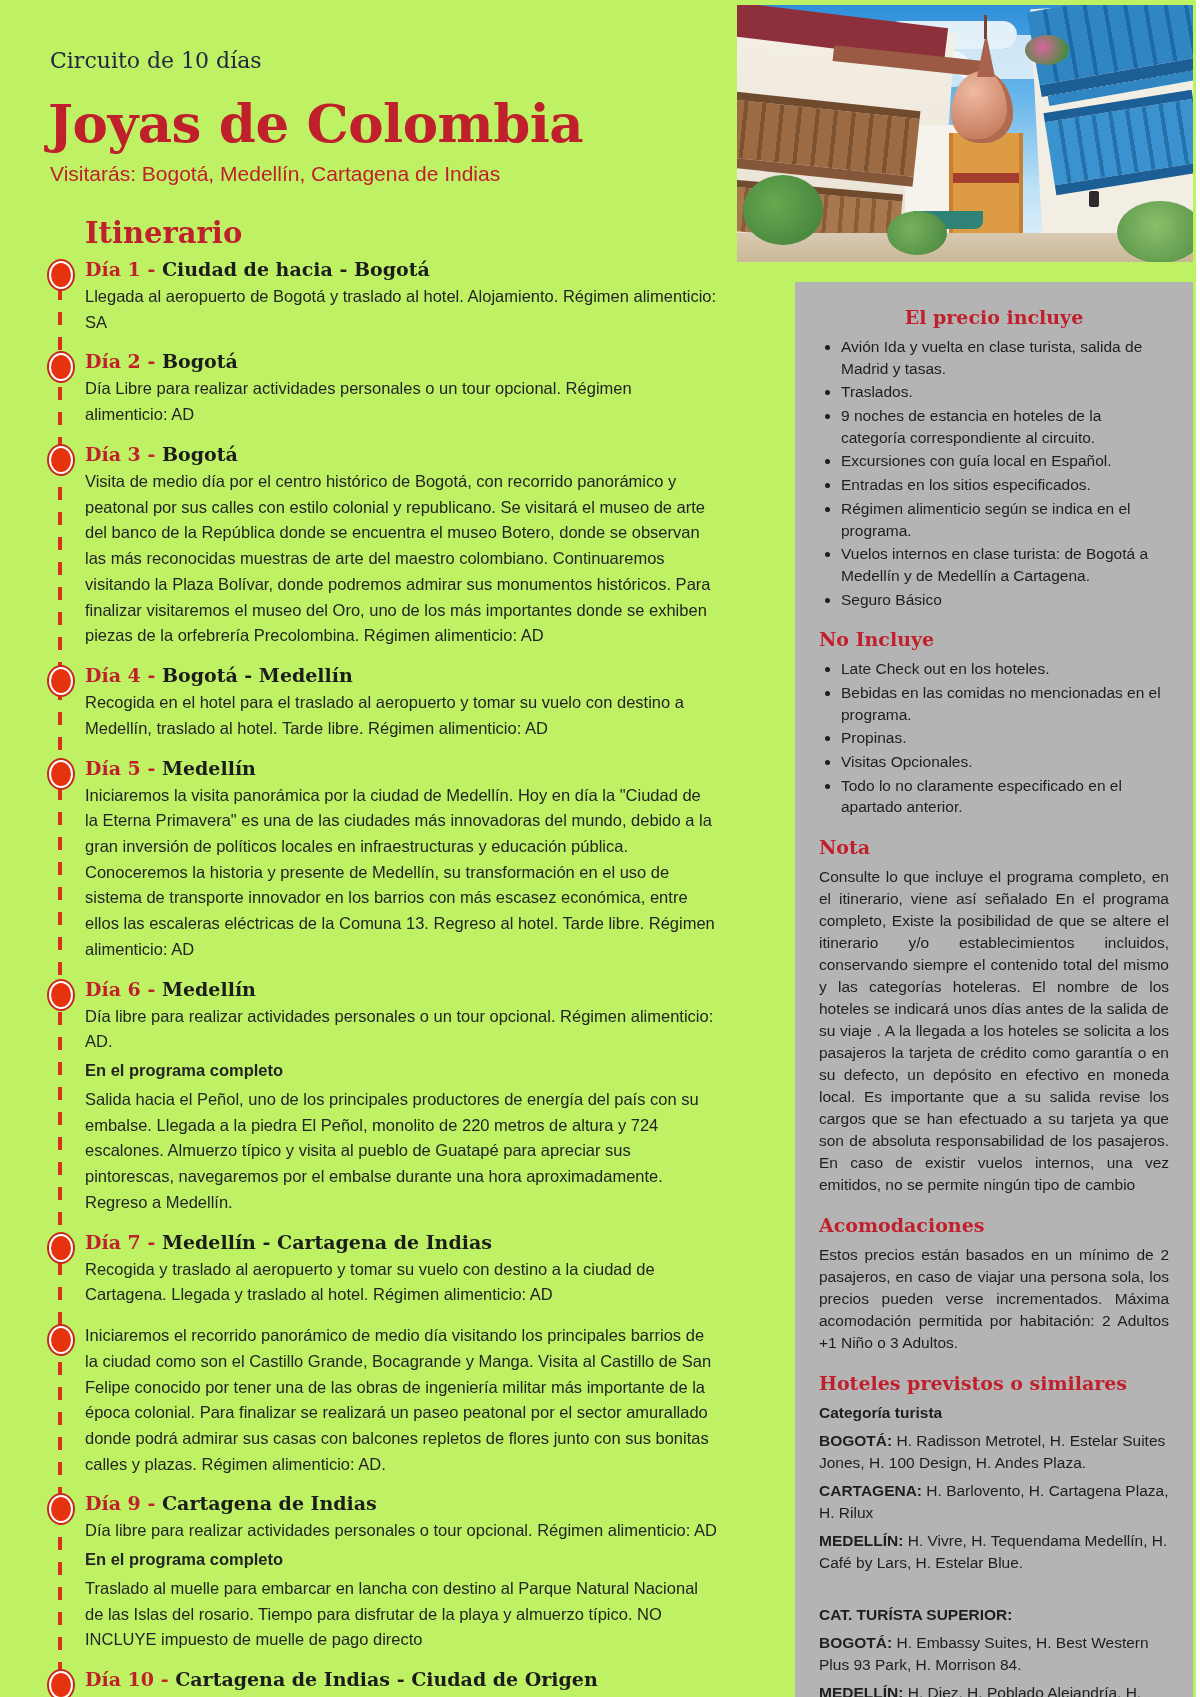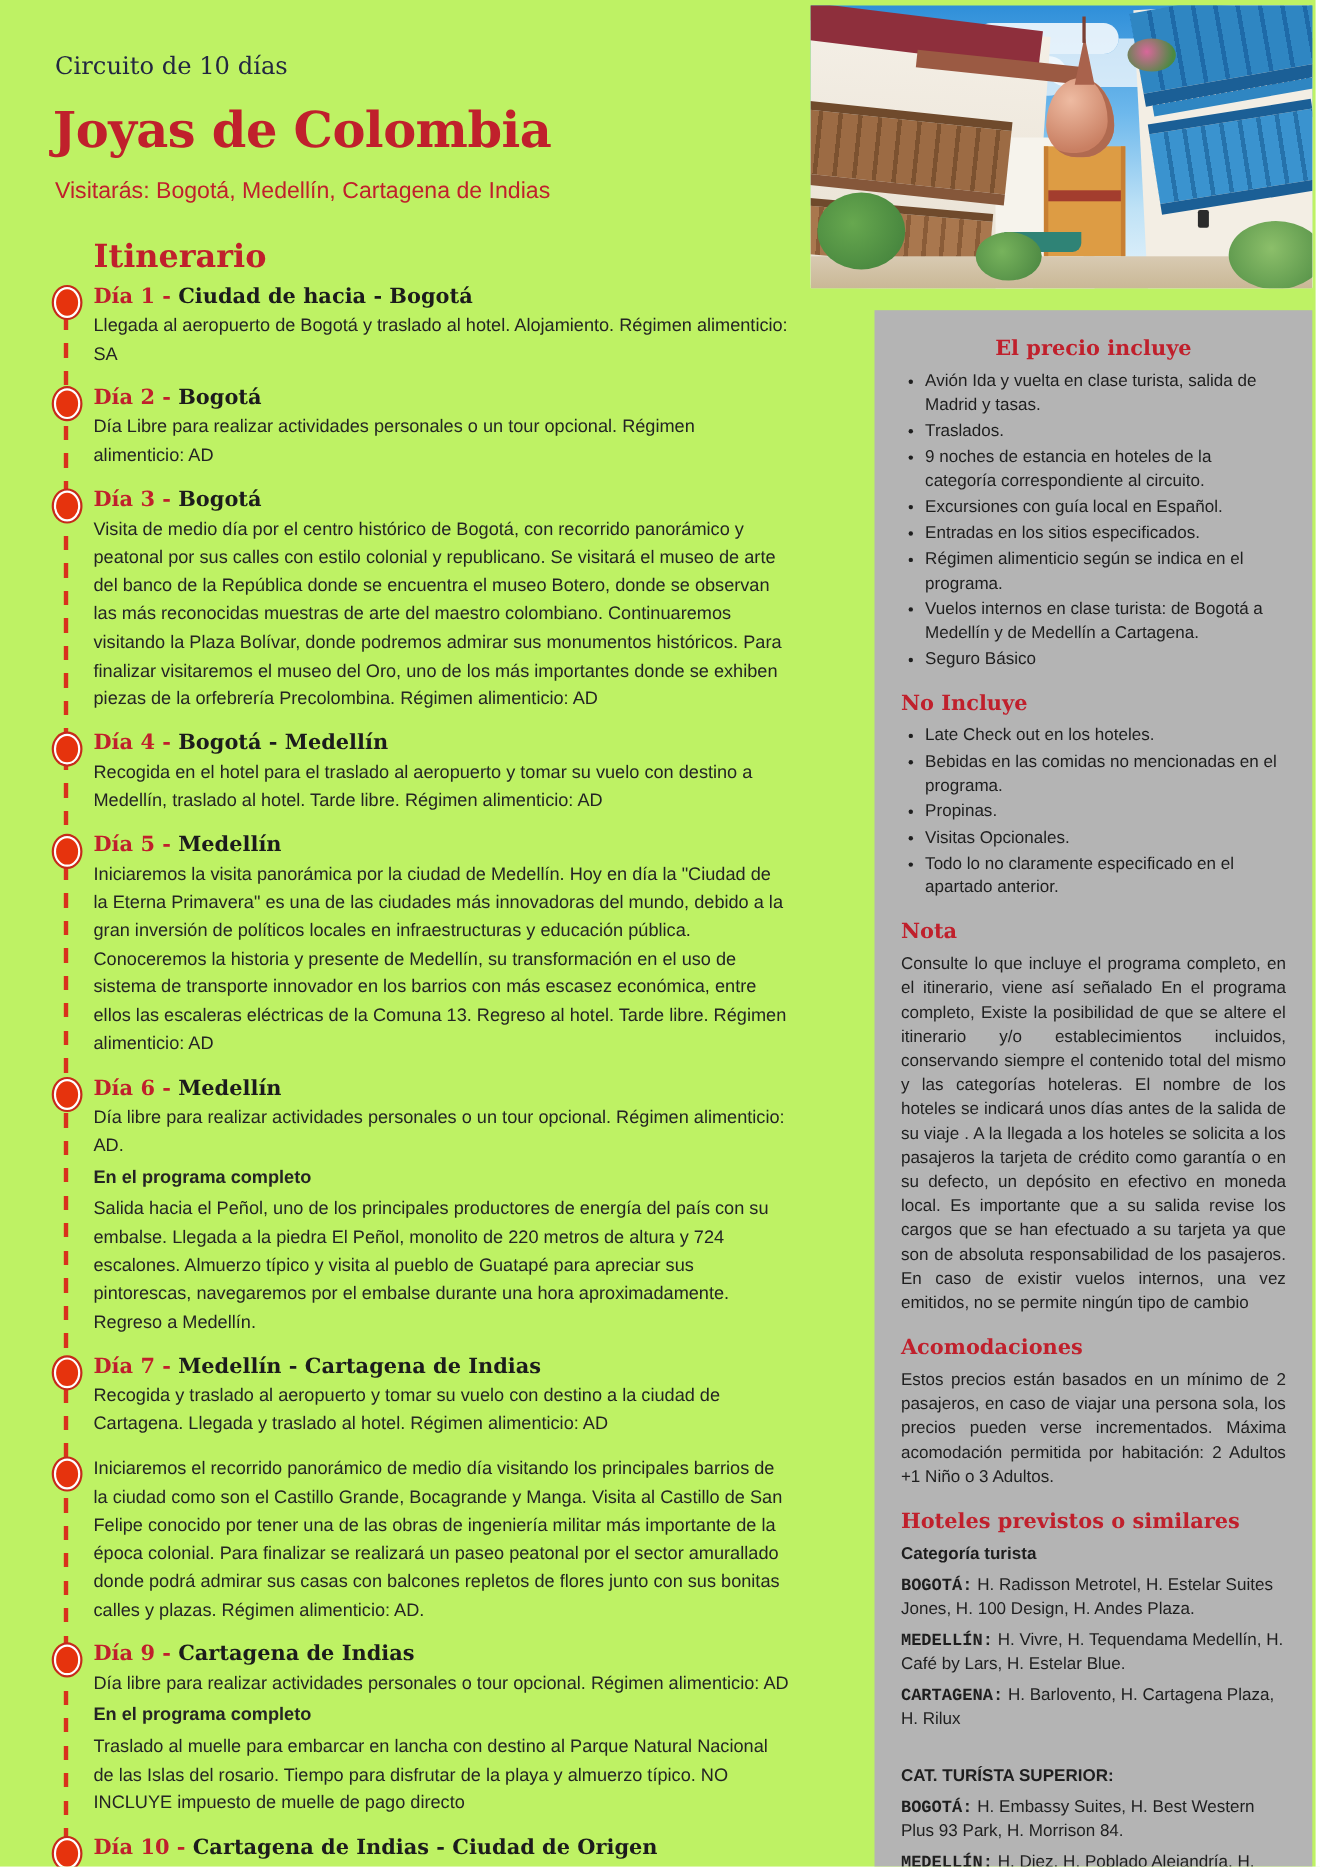--- a/index.html
+++ b/index.html
@@ -3,21 +3,21 @@
 <meta charset="utf-8">
 <style>
   html,body{margin:0;padding:0;background:#ffffff;}
   .page{position:relative;width:1196px;height:1697px;overflow:hidden;background:#bef264;
         font-family:"Liberation Sans",sans-serif;color:#212121;}
 
   
   .kicker{position:absolute;left:50px;top:48px;font-family:"DejaVu Serif",serif;
           font-size:22px;color:#232741;}
   .title{position:absolute;left:48px;top:92px;font-family:"DejaVu Serif",serif;
-         font-size:45px;font-weight:700;color:#c0202c;margin:0;letter-spacing:-.5px;}
+         font-size:53px;font-weight:700;color:#c0202c;margin:0;letter-spacing:-.5px;}
   .subtitle{position:absolute;left:50px;top:162px;font-size:21px;color:#c0202c;}
 
   
   .photo{position:absolute;left:737px;top:5px;width:456px;height:257px;overflow:hidden;
          background:linear-gradient(180deg,#2f8fd9 0%,#6db8ec 38%,#bfe2f6 72%,#e8f4fb 100%);}
   .photo *{position:absolute;}
   .cloud{top:16px;left:150px;width:130px;height:28px;border-radius:20px;background:#ffffffd9;
          box-shadow:70px 22px 0 8px #ffffffbb,-50px 34px 0 4px #ffffffaa,150px 50px 0 2px #ffffff99,-110px 8px 0 2px #ffffffc9;}
   .dome-base{left:212px;top:128px;width:66px;height:100px;background:#dd9c44;
              border-left:4px solid #c77f33;border-right:4px solid #c77f33;}
@@ -79,21 +79,21 @@
   .sidebar h3{font-family:"DejaVu Serif",serif;font-size:19px;font-weight:700;color:#c0202c;
               margin:18px 0 8px;}
   .sidebar h3:first-child{margin-top:0;text-align:center;}
   .sidebar ul{margin:0 0 4px;padding-left:22px;}
   .sidebar li{font-size:15.5px;line-height:1.4;margin:2px 0;color:#1e1e1e;}
   .sidebar p{font-size:15.5px;line-height:1.42;margin:0 0 6px;color:#1e1e1e;}
   .sidebar p.justify{text-align:justify;}
   .hotel-subhead{font-weight:700;margin:0 0 1px;}
   #hotel-groups .hotel-subhead:not(:first-child){margin-top:30px;}
   .hotel-line{margin:0;}
-  .hotel-line b{text-transform:none;font-family:Liberation Mono, monospace;}
+  .hotel-line b{text-transform:none;}
 </style>
 </head>
 <body>
 
 <div class="page">
 
   <div class="kicker">Circuito de 10 días</div>
   <h1 class="title">Joyas de Colombia</h1>
   <div class="subtitle">Visitarás: Bogotá, Medellín, Cartagena de Indias</div>
 
@@ -235,21 +235,21 @@
     <h3>Nota</h3>
     <p class="justify">Consulte lo que incluye el programa completo, en el itinerario, viene así señalado En el programa completo, Existe la posibilidad de que se altere el itinerario y/o establecimientos incluidos, conservando siempre el contenido total del mismo y las categorías hoteleras. El nombre de los hoteles se indicará unos días antes de la salida de su viaje . A la llegada a los hoteles se solicita a los pasajeros la tarjeta de crédito como garantía o en su defecto, un depósito en efectivo en moneda local. Es importante que a su salida revise los cargos que se han efectuado a su tarjeta ya que son de absoluta responsabilidad de los pasajeros. En caso de existir vuelos internos, una vez emitidos, no se permite ningún tipo de cambio</p>
 
     <h3>Acomodaciones</h3>
     <p class="justify">Estos precios están basados en un mínimo de 2 pasajeros, en caso de viajar una persona sola, los precios pueden verse incrementados. Máxima acomodación permitida por habitación: 2 Adultos +1 Niño o 3 Adultos.</p>
 
     <h3>Hoteles previstos o similares</h3>
     <div id="hotel-groups">
         <p class="hotel-subhead">Categoría turista</p>
         <p class="hotel-line"><b>BOGOTÁ:</b><span> H. Radisson Metrotel, H. Estelar Suites Jones, H. 100 Design, H. Andes Plaza.</span></p>
+        <p class="hotel-line"><b>CARTAGENA:</b><span> H. Barlovento, H. Cartagena Plaza, H. Rilux</span></p>
         <p class="hotel-line"><b>MEDELLÍN:</b><span> H. Vivre, H. Tequendama Medellín, H. Café by Lars, H. Estelar Blue.</span></p>
-        <p class="hotel-line"><b>CARTAGENA:</b><span> H. Barlovento, H. Cartagena Plaza, H. Rilux</span></p>
         <p class="hotel-subhead">CAT. TURÍSTA SUPERIOR:</p>
         <p class="hotel-line"><b>BOGOTÁ:</b><span> H. Embassy Suites, H. Best Western Plus 93 Park, H. Morrison 84.</span></p>
         <p class="hotel-line"><b>MEDELLÍN:</b><span> H. Diez, H. Poblado Alejandría, H. Heiss.</span></p>
       </div>
   </aside>
 
 </div>
 
 </body></html>

